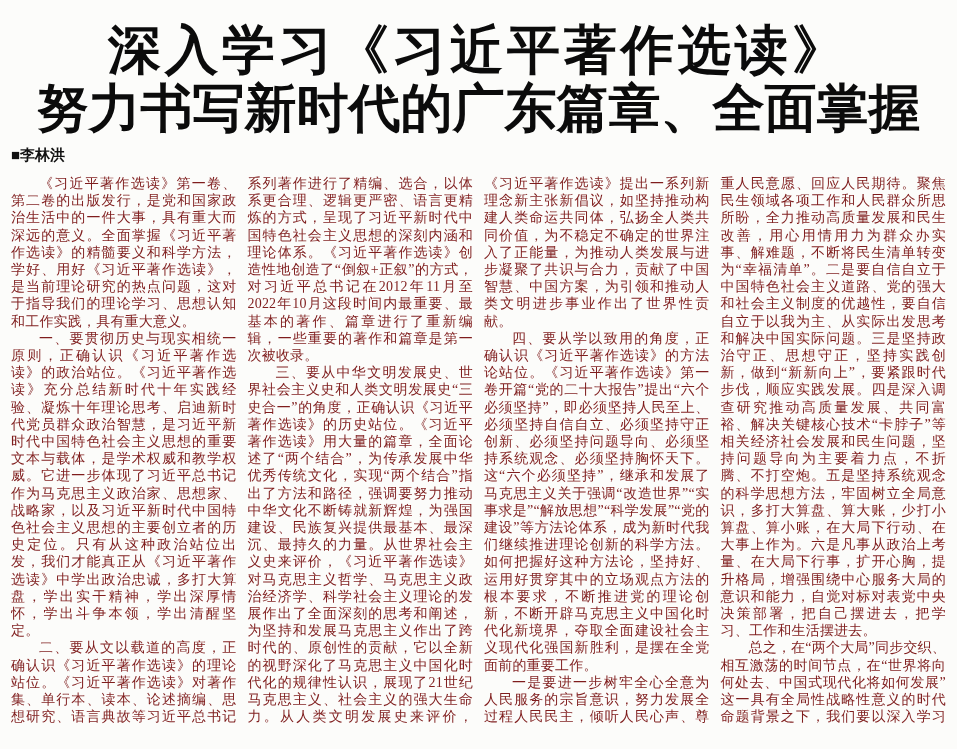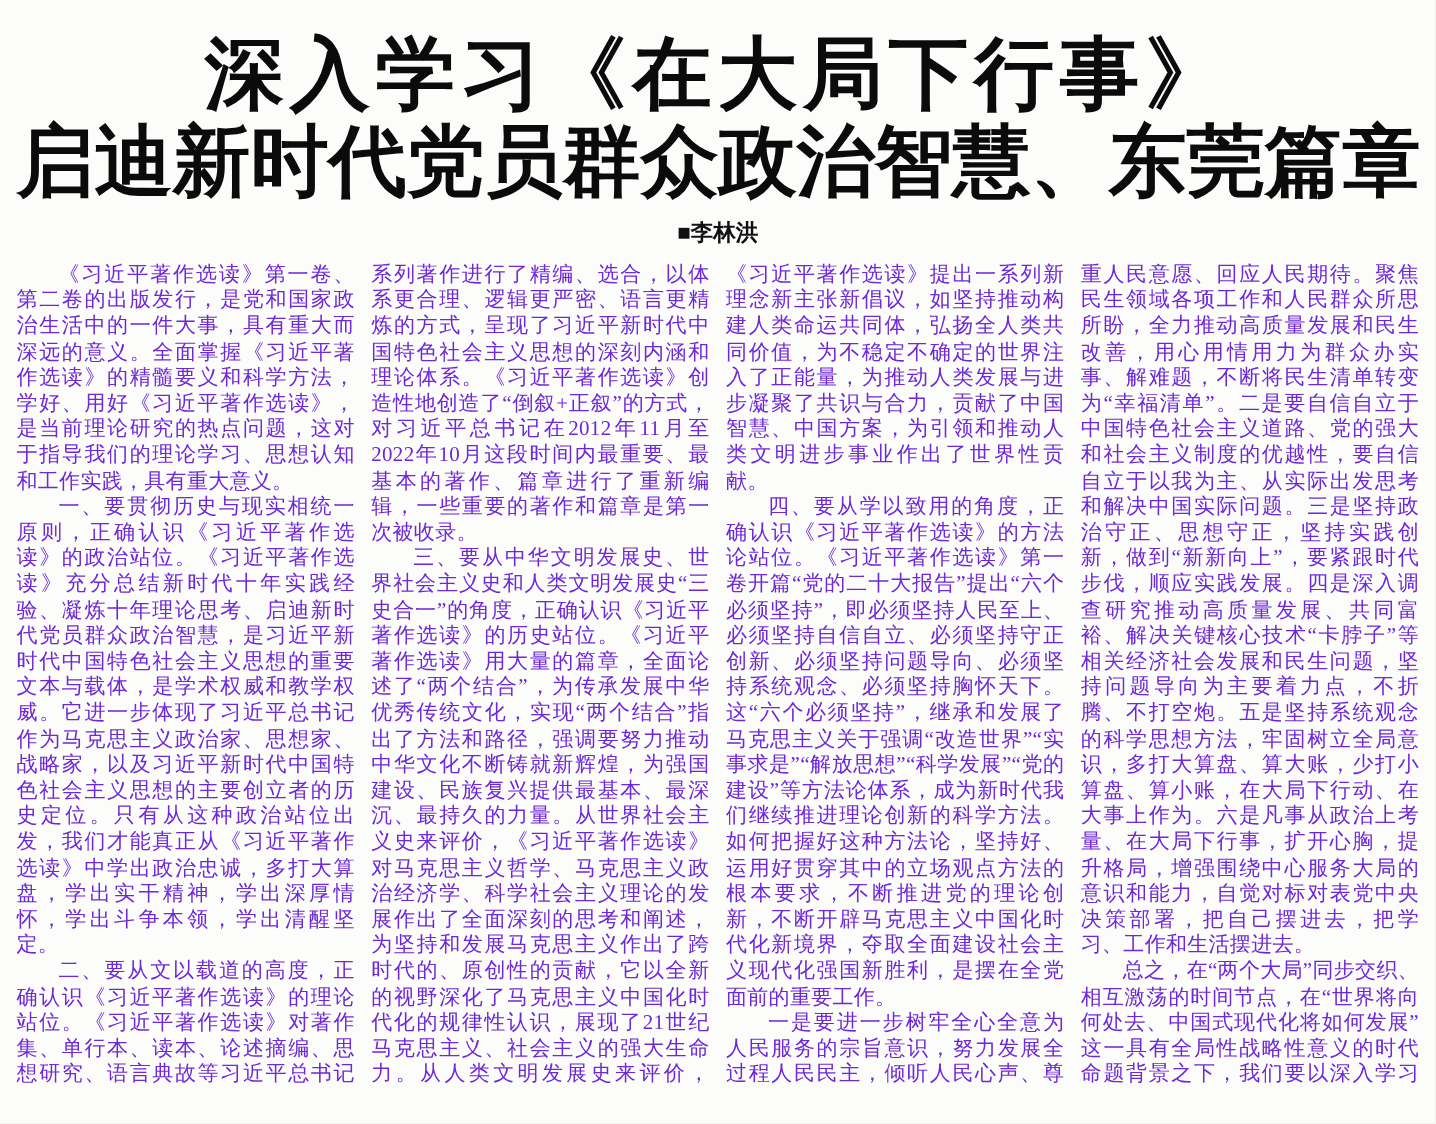--- a/index.html
+++ b/index.html
@@ -33,52 +33,52 @@
     white-space: nowrap;
   }
   .headline .title-line2 {
     display: block;
     font-size: 52px;
     line-height: 58px;
     letter-spacing: 0px;
     white-space: nowrap;
   }
   .byline {
-    text-align: center;
+    text-align: left;
     font-family: Liberation Sans, sans-serif;
     font-size: 15px;
     font-weight: bold;
     color: #111;
     margin: 8px 0 10px 0;
   }
   .body-cols {
     height: 560px;
     column-count: 4;
     column-gap: 11px;
     column-fill: auto;
     text-align: justify;
     font-size: 14px;
     line-height: 17.2px;
     letter-spacing: 0.2px;
-    color: #6d28d9;
+    color: #7f1d1d;
     overflow: hidden;
   }
   .para {
     margin: 0;
     text-indent: 2em;
   }
 </style>
 </head>
 <body>
 
 <div class="page">
 
   <h1 class="headline">
-    <span class="title-line1">深入学习《在大局下行事》</span>
-    <span class="title-line2">启迪新时代党员群众政治智慧、东莞篇章</span>
+    <span class="title-line1">深入学习《习近平著作选读》</span>
+    <span class="title-line2">努力书写新时代的广东篇章、全面掌握</span>
   </h1>
 
   <div class="byline">■李林洪</div>
 
   <div class="body-cols">
 
     <p class="para">《习近平著作选读》第一卷、第二卷的出版发行，是党和国家政治生活中的一件大事，具有重大而深远的意义。全面掌握《习近平著作选读》的精髓要义和科学方法，学好、用好《习近平著作选读》，是当前理论研究的热点问题，这对于指导我们的理论学习、思想认知和工作实践，具有重大意义。</p>
       <p class="para">一、要贯彻历史与现实相统一原则，正确认识《习近平著作选读》的政治站位。《习近平著作选读》充分总结新时代十年实践经验、凝炼十年理论思考、启迪新时代党员群众政治智慧，是习近平新时代中国特色社会主义思想的重要文本与载体，是学术权威和教学权威。它进一步体现了习近平总书记作为马克思主义政治家、思想家、战略家，以及习近平新时代中国特色社会主义思想的主要创立者的历史定位。只有从这种政治站位出发，我们才能真正从《习近平著作选读》中学出政治忠诚，多打大算盘，学出实干精神，学出深厚情怀，学出斗争本领，学出清醒坚定。</p>
       <p class="para">二、要从文以载道的高度，正确认识《习近平著作选读》的理论站位。《习近平著作选读》对著作集、单行本、读本、论述摘编、思想研究、语言典故等习近平总书记系列著作进行了精编、选合，以体系更合理、逻辑更严密、语言更精炼的方式，呈现了习近平新时代中国特色社会主义思想的深刻内涵和理论体系。《习近平著作选读》创造性地创造了“倒叙+正叙”的方式，对习近平总书记在2012年11月至2022年10月这段时间内最重要、最基本的著作、篇章进行了重新编辑，一些重要的著作和篇章是第一次被收录。</p>
       <p class="para">三、要从中华文明发展史、世界社会主义史和人类文明发展史“三史合一”的角度，正确认识《习近平著作选读》的历史站位。《习近平著作选读》用大量的篇章，全面论述了“两个结合”，为传承发展中华优秀传统文化，实现“两个结合”指出了方法和路径，强调要努力推动中华文化不断铸就新辉煌，为强国建设、民族复兴提供最基本、最深沉、最持久的力量。从世界社会主义史来评价，《习近平著作选读》对马克思主义哲学、马克思主义政治经济学、科学社会主义理论的发展作出了全面深刻的思考和阐述，为坚持和发展马克思主义作出了跨时代的、原创性的贡献，它以全新的视野深化了马克思主义中国化时代化的规律性认识，展现了21世纪马克思主义、社会主义的强大生命力。从人类文明发展史来评价，《习近平著作选读》提出一系列新理念新主张新倡议，如坚持推动构建人类命运共同体，弘扬全人类共同价值，为不稳定不确定的世界注入了正能量，为推动人类发展与进步凝聚了共识与合力，贡献了中国智慧、中国方案，为引领和推动人类文明进步事业作出了世界性贡献。</p>

